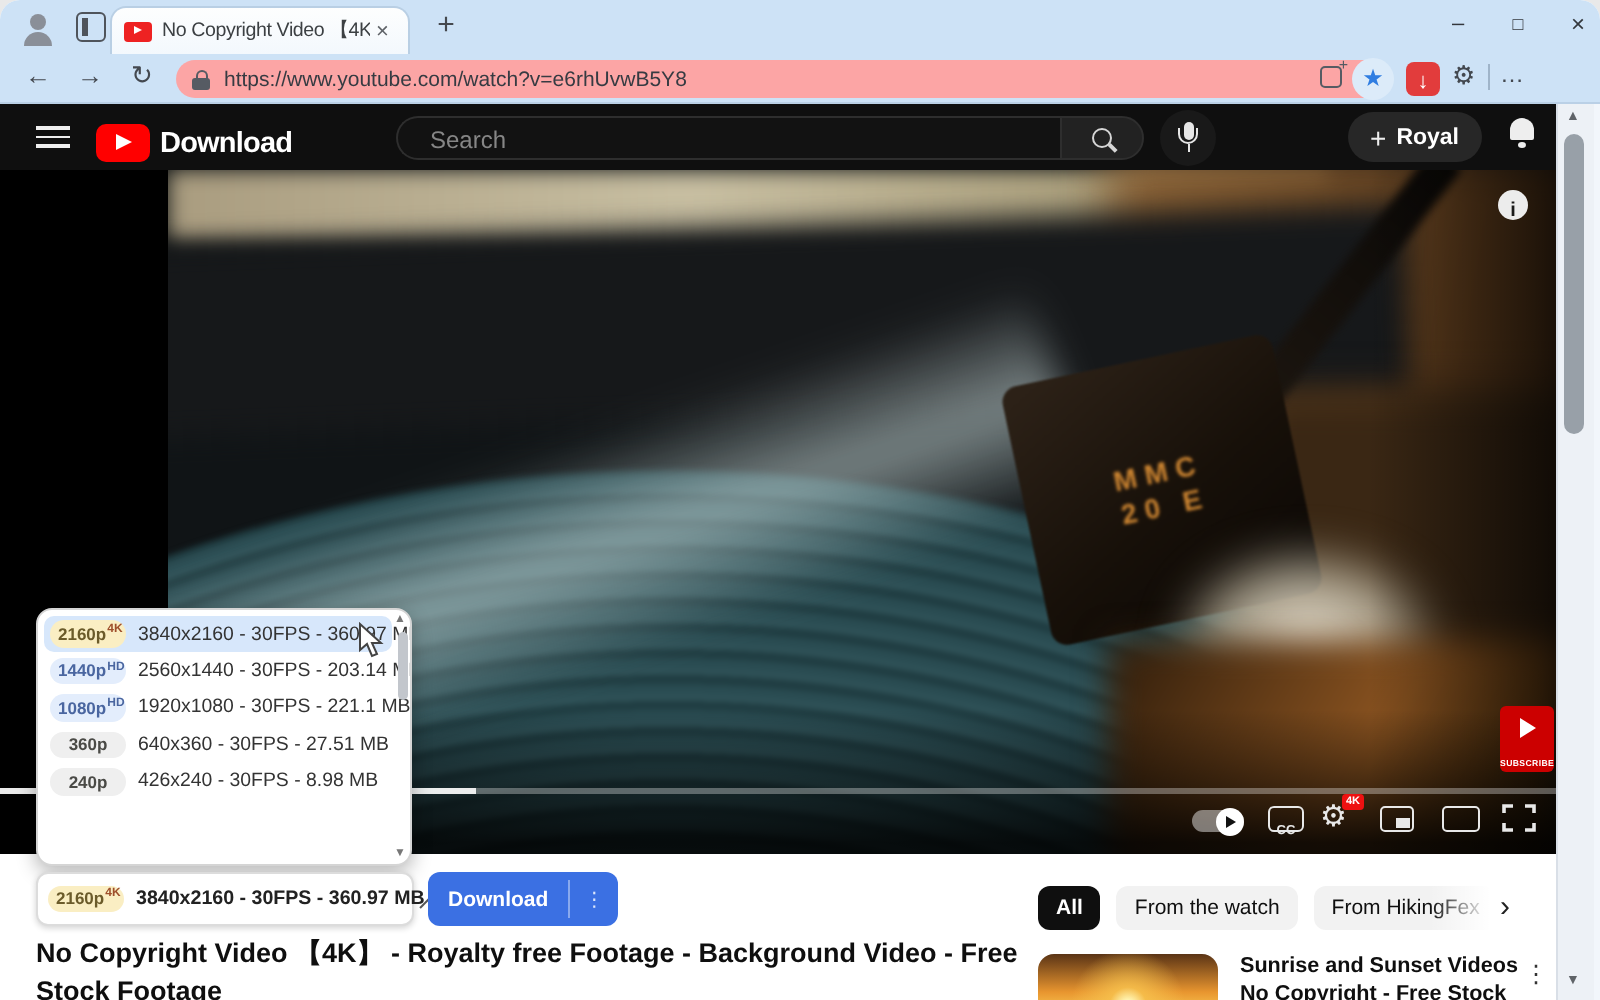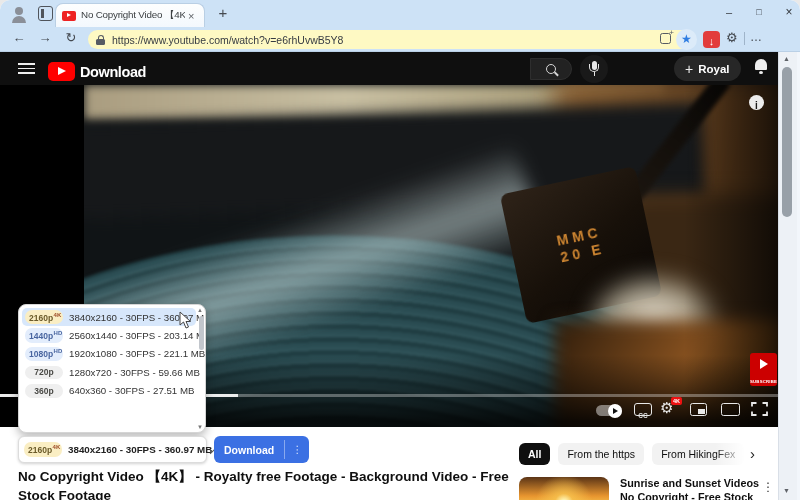--- a/index.html
+++ b/index.html
@@ -18,21 +18,21 @@
   #tab-favicon::after{content:"";position:absolute;left:5px;top:2.5px;border-left:4px solid #fff;border-top:2.5px solid transparent;border-bottom:2.5px solid transparent;}
   #tab-title{font-size:9.8px;letter-spacing:-.2px;color:#3c4043;margin-left:5px;white-space:nowrap;overflow:hidden;width:104px;}
   #tab-close{font-size:11px;color:#5f6368;margin-left:3px;cursor:default;}
   #newtab{left:214px;top:4px;font-size:15px;color:#45494f;width:18px;text-align:center;}
   .wctl{top:3px;width:22px;height:18px;text-align:center;font-size:11px;color:#33373c;line-height:18px;}
   #win-min{left:718px;} #win-max{left:748px;font-size:9px;} #win-close{left:778px;font-size:12px;}
 
   #toolbar{left:0;top:27px;width:800px;height:25px;background:#cde2f6;border-bottom:1px solid #bad0e6;box-sizing:border-box;}
   .navbtn{top:30px;font-size:13px;color:#43484f;width:18px;text-align:center;}
   #nav-back{left:10px;} #nav-fwd{left:36px;} #nav-reload{left:62px;}
-  #urlbar{left:88px;top:30px;width:604px;height:19px;border-radius:10px;background:#fef9c3;display:flex;align-items:center;padding:0 8px;box-sizing:border-box;}
+  #urlbar{left:88px;top:30px;width:604px;height:19px;border-radius:10px;background:#fca5a5;display:flex;align-items:center;padding:0 8px;box-sizing:border-box;}
   #lock-icon{position:relative;width:9px;height:10px;flex:0 0 auto;}
   #lock-icon .shackle{position:absolute;left:1.5px;top:0;width:6px;height:5px;border:1.4px solid #565b63;border-bottom:none;border-radius:4px 4px 0 0;box-sizing:border-box;}
   #lock-icon .bod{position:absolute;left:0;top:4px;width:9px;height:6px;background:#565b63;border-radius:1.5px;}
   #url-text{font-size:10.5px;color:#363b42;margin-left:7px;white-space:nowrap;}
   #split-icon{left:660px;top:32.5px;width:11px;height:11px;border:1.5px solid #565b63;border-radius:2.5px;box-sizing:border-box;}
   #split-icon::after{content:"+";position:absolute;right:-4px;top:-6px;font-size:8px;color:#565b63;}
   #fav-star-wrap{left:676px;top:29px;width:21px;height:21px;border-radius:50%;background:#dcEAf9;background:#dcebf9;text-align:center;}
   #fav-star{font-size:12px;color:#2f7de1;line-height:21px;}
   #ext-download{left:703px;top:30.5px;width:17px;height:17px;background:#e23c3c;border-radius:4px;text-align:center;}
   #ext-download span{color:#fff;font-size:11px;font-weight:bold;line-height:17px;}
@@ -185,20 +185,23 @@
   <div class="ab" id="more-menu">…</div>
 
   <div class="ab" id="ytheader"></div>
   <div class="ab" id="hamburger">
       <i></i>
       <i></i>
       <i></i>
     </div>
   <div class="ab" id="yt-logo-badge"></div>
   <div class="ab" id="yt-logo-text">Download</div>
+  <div class="ab" id="search-pill">
+    <input id="search-input" placeholder="Search" style="">
+  </div>
   <div class="ab" id="search-btn">
       <span id="search-glass"></span>
     </div>
   <div class="ab" id="mic-btn">
     <span class="ab" id="mic-cap"></span>
       <span class="ab" id="mic-arc"></span>
       <span class="ab" id="mic-stem"></span>
   </div>
   <div class="ab" id="create-btn">
     <span id="create-plus">+</span>
@@ -247,21 +250,21 @@
       <span class="tri"></span>
       <span class="sub">SUBSCRIBE</span>
     </div>
   </div>
 
   <div class="ab" id="page-bottom"></div>
   <div class="ab" id="video-title">No Copyright Video 【4K】 - Royalty free Footage - Background Video - Free Stock Footage</div>
 
   <div class="ab" id="chips">
     <div class="chip dark">All</div>
-    <div class="chip">From the https</div>
+    <div class="chip">From the watch</div>
     <div class="chip">From HikingFex</div>
 
   </div>
   <div class="ab" id="chips-fade"></div>
   <div class="ab" id="chips-more">›</div>
 
   <div class="ab" id="sug-thumb">
       <span id="sug-sun"></span>
     </div>
   <div class="ab" id="sug-title">Sunrise and Sunset Videos No Copyright - Free Stock Sunrise</div>
@@ -274,26 +277,26 @@
     </div>
     <div class="opt">
       <span class="badge blue"><span>1440p</span><sup>HD</sup></span>
       <span class="desc">2560x1440 - 30FPS - 203.14 MB</span>
     </div>
     <div class="opt">
       <span class="badge blue"><span>1080p</span><sup>HD</sup></span>
       <span class="desc">1920x1080 - 30FPS - 221.1 MB</span>
     </div>
     <div class="opt">
-      <span class="badge"><span>720p</span></span>
-      <span class="desc">1280x720 - 30FPS - 59.66 MB</span>
-    </div>
-    <div class="opt">
       <span class="badge"><span>360p</span></span>
       <span class="desc">640x360 - 30FPS - 27.51 MB</span>
+    </div>
+    <div class="opt">
+      <span class="badge"><span>240p</span></span>
+      <span class="desc">426x240 - 30FPS - 8.98 MB</span>
     </div>
   </div>
   <div class="ab" id="dl-scroll-up">▲</div>
   <div class="ab" id="dl-scroll-thumb"></div>
   <div class="ab" id="dl-scroll-down">▼</div>
 
   <div class="ab" id="dl-bar">
     <span class="badge gold"><span>2160p</span><sup>4K</sup></span>
     <span class="desc">3840x2160 - 30FPS - 360.97 MB</span>
     <span id="dl-bar-chevron"></span>

